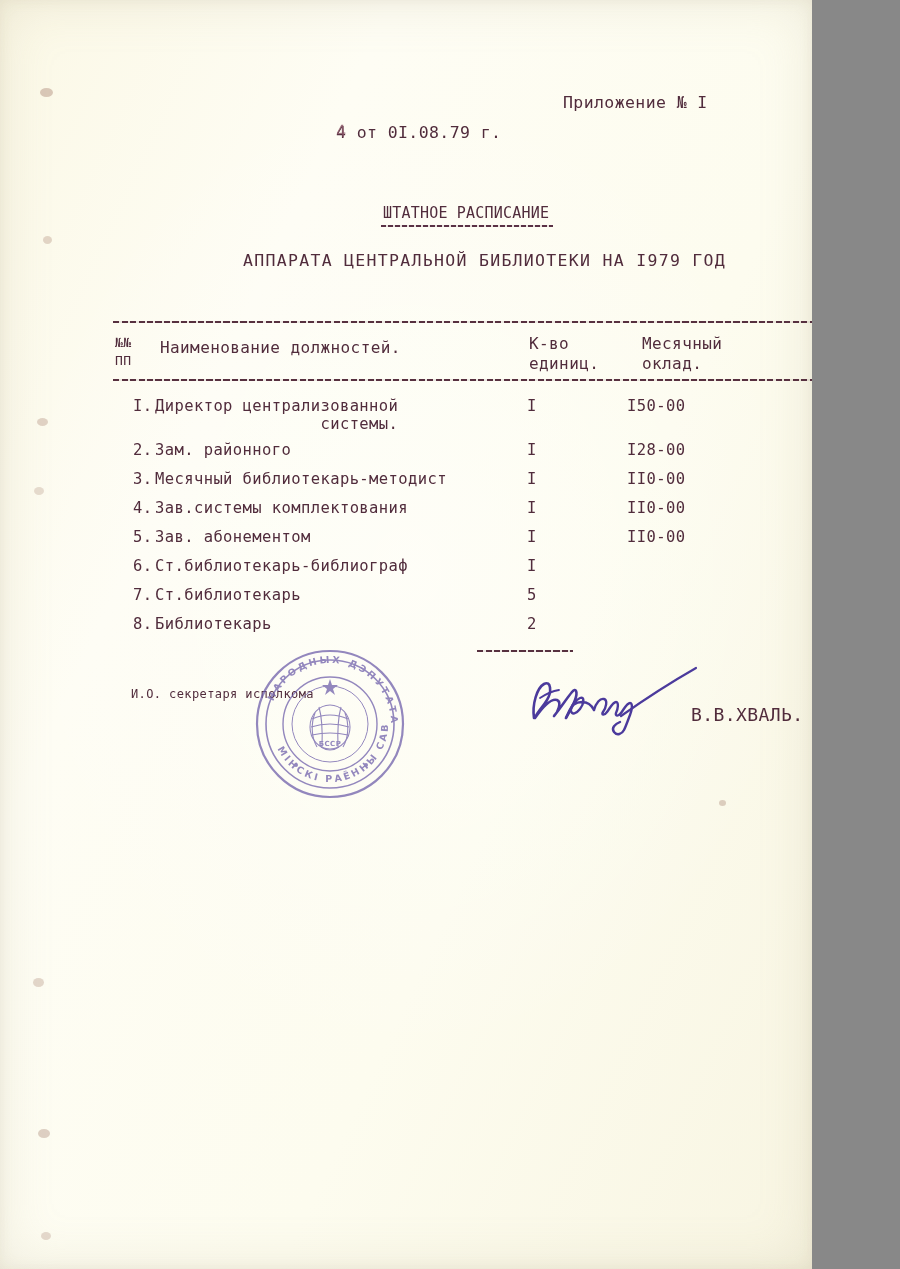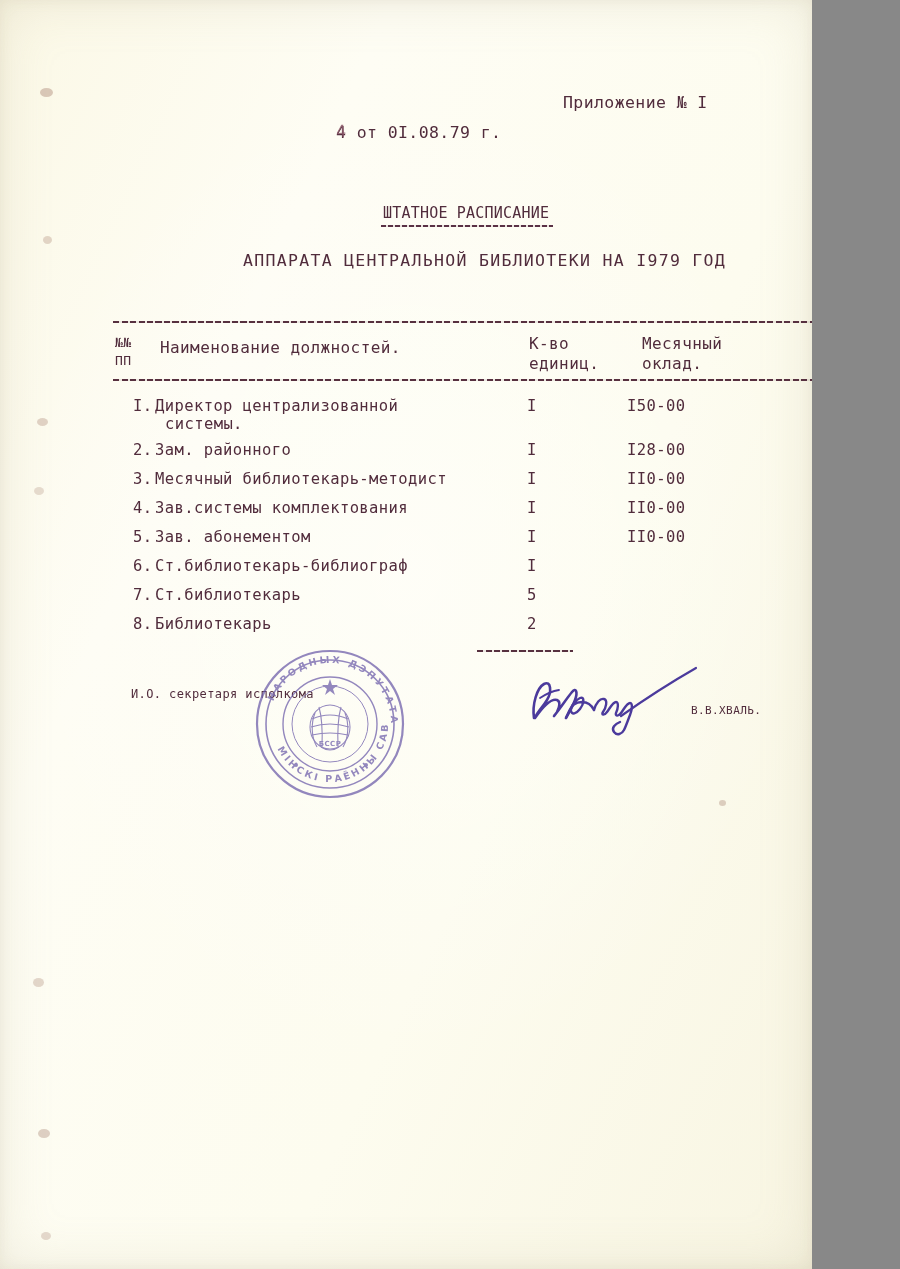--- a/index.html
+++ b/index.html
@@ -107,21 +107,21 @@
   .th-no      { left: 115px;  top: 334px; font-size: 13px; line-height: 18px; }
   .th-name    { left: 160px;  top: 338px; }
   .th-units   { left: 517px;  top: 334px; line-height: 20px; margin-left: 12px; }
   .th-salary  { left: 642px;  top: 334px; line-height: 20px; }
 
   
   .tbody { position: absolute; left: 0; top: 0; }
   .row { position: absolute; font-size: 15.5px; line-height: 18px; }
   .r-idx  { position: absolute; }
   .r-name { position: absolute; left: 155px; }
-  .r-name .cont { display: block; padding-left: 10px; }
+  .r-name .cont { display: block; padding-left: 10px; text-align: right; }
   .r-units  { position: absolute; left: 527px; }
   .r-salary { position: absolute; left: 627px; }
 
   
   .sep-dash {
     position: absolute;
     left: 477px; top: 650px;
     width: 96px; height: 2px;
     background: repeating-linear-gradient(to right,
       #57303f 0px, #57303f 6px, rgba(87,48,63,0.10) 6px, rgba(87,48,63,0.10) 8.5px);
@@ -130,21 +130,21 @@
   
   .sig-title {
     position: absolute;
     left: 131px; top: 684px;
     font-size: 12px;
     line-height: 21px;
   }
   .sig-name {
     position: absolute;
     left: 691px; top: 704px;
-    font-size: 11px;
+    font-size: 18px;
   }
 
   
   .sig-ink {
     position: absolute;
     left: 520px; top: 658px;
     width: 220px; height: 80px;
     z-index: 6;
   }
 

